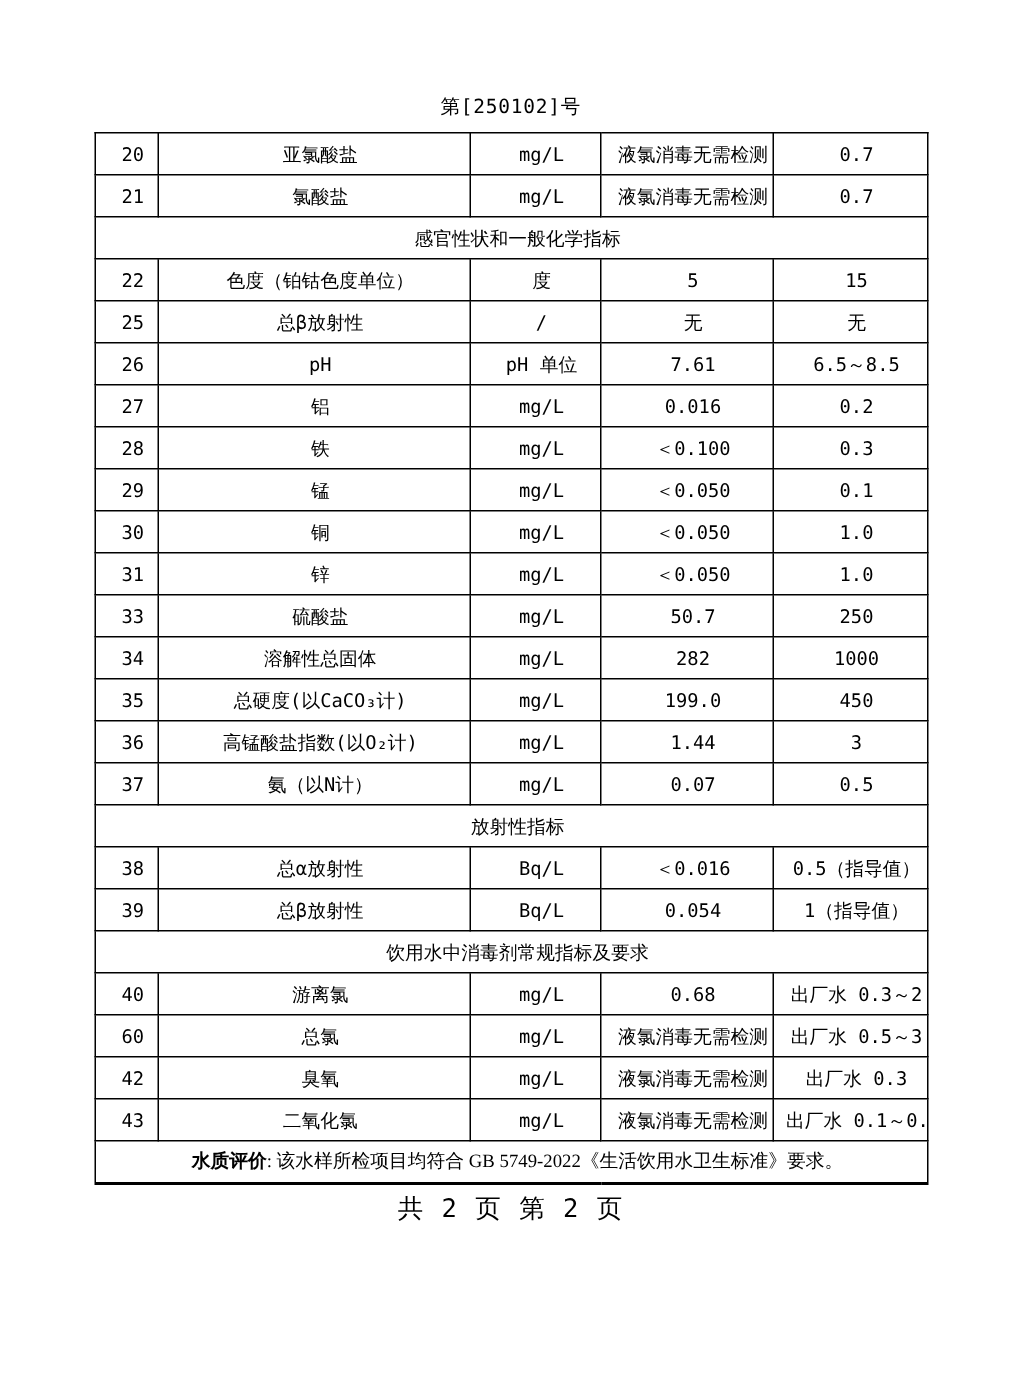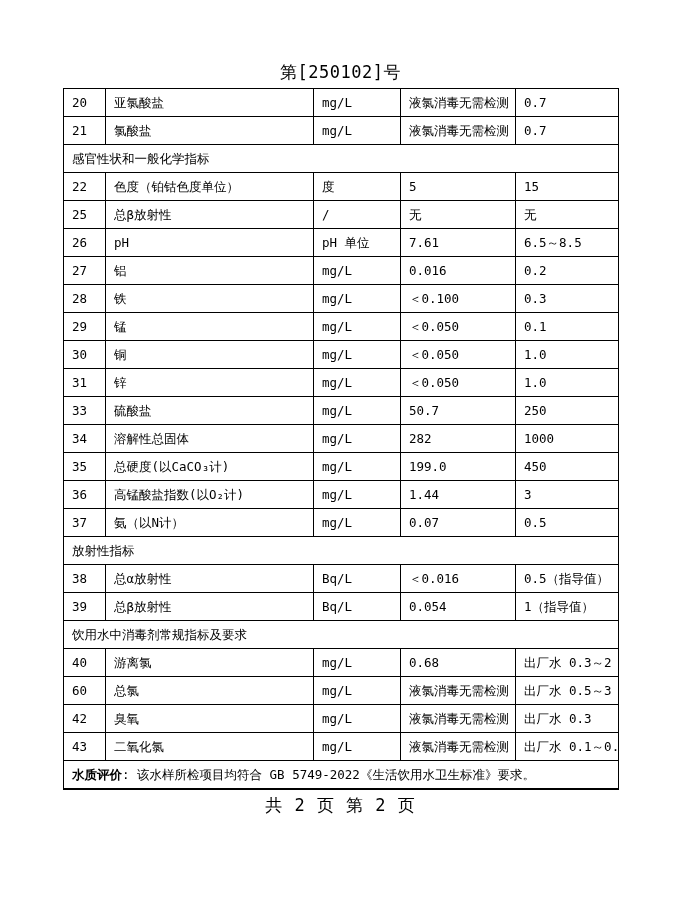--- a/index.html
+++ b/index.html
@@ -17,50 +17,52 @@
     box-sizing: border-box;
     padding-top: 62px;
     overflow: hidden;
   }
   .content {
     width: 555px;
     margin-left: 63px;
   }
   .doc-number {
     text-align: center;
-    font-size: 17px;
+    font-size: 13px;
     height: 20px;
     line-height: 20px;
     margin-bottom: 6px;
     letter-spacing: 0.5px;
   }
   table.report {
     border-collapse: collapse;
     table-layout: fixed;
     width: 555px;
     border: 1px solid #000;
     border-bottom: 2px solid #000;
+    text-align: center;
   }
   table.report td {
     border: 1px solid #000;
     font-size: 12.5px;
     padding: 0 0 0 8px;
     height: 27px;
     line-height: 15px;
     vertical-align: middle;
     white-space: nowrap;
     overflow: hidden;
   }
   td.section-cell {
     padding-left: 3px;
     height: 25px;
   }
   td.eval-cell {
     padding-left: 3px;
     height: 25px;
+    font-family: Liberation Serif, serif;
   }
   .eval-label { font-weight: bold; }
   .footer {
     text-align: center;
     font-size: 17px;
     margin-top: 4px;
     letter-spacing: 1px;
   }
 </style>
 </head>

